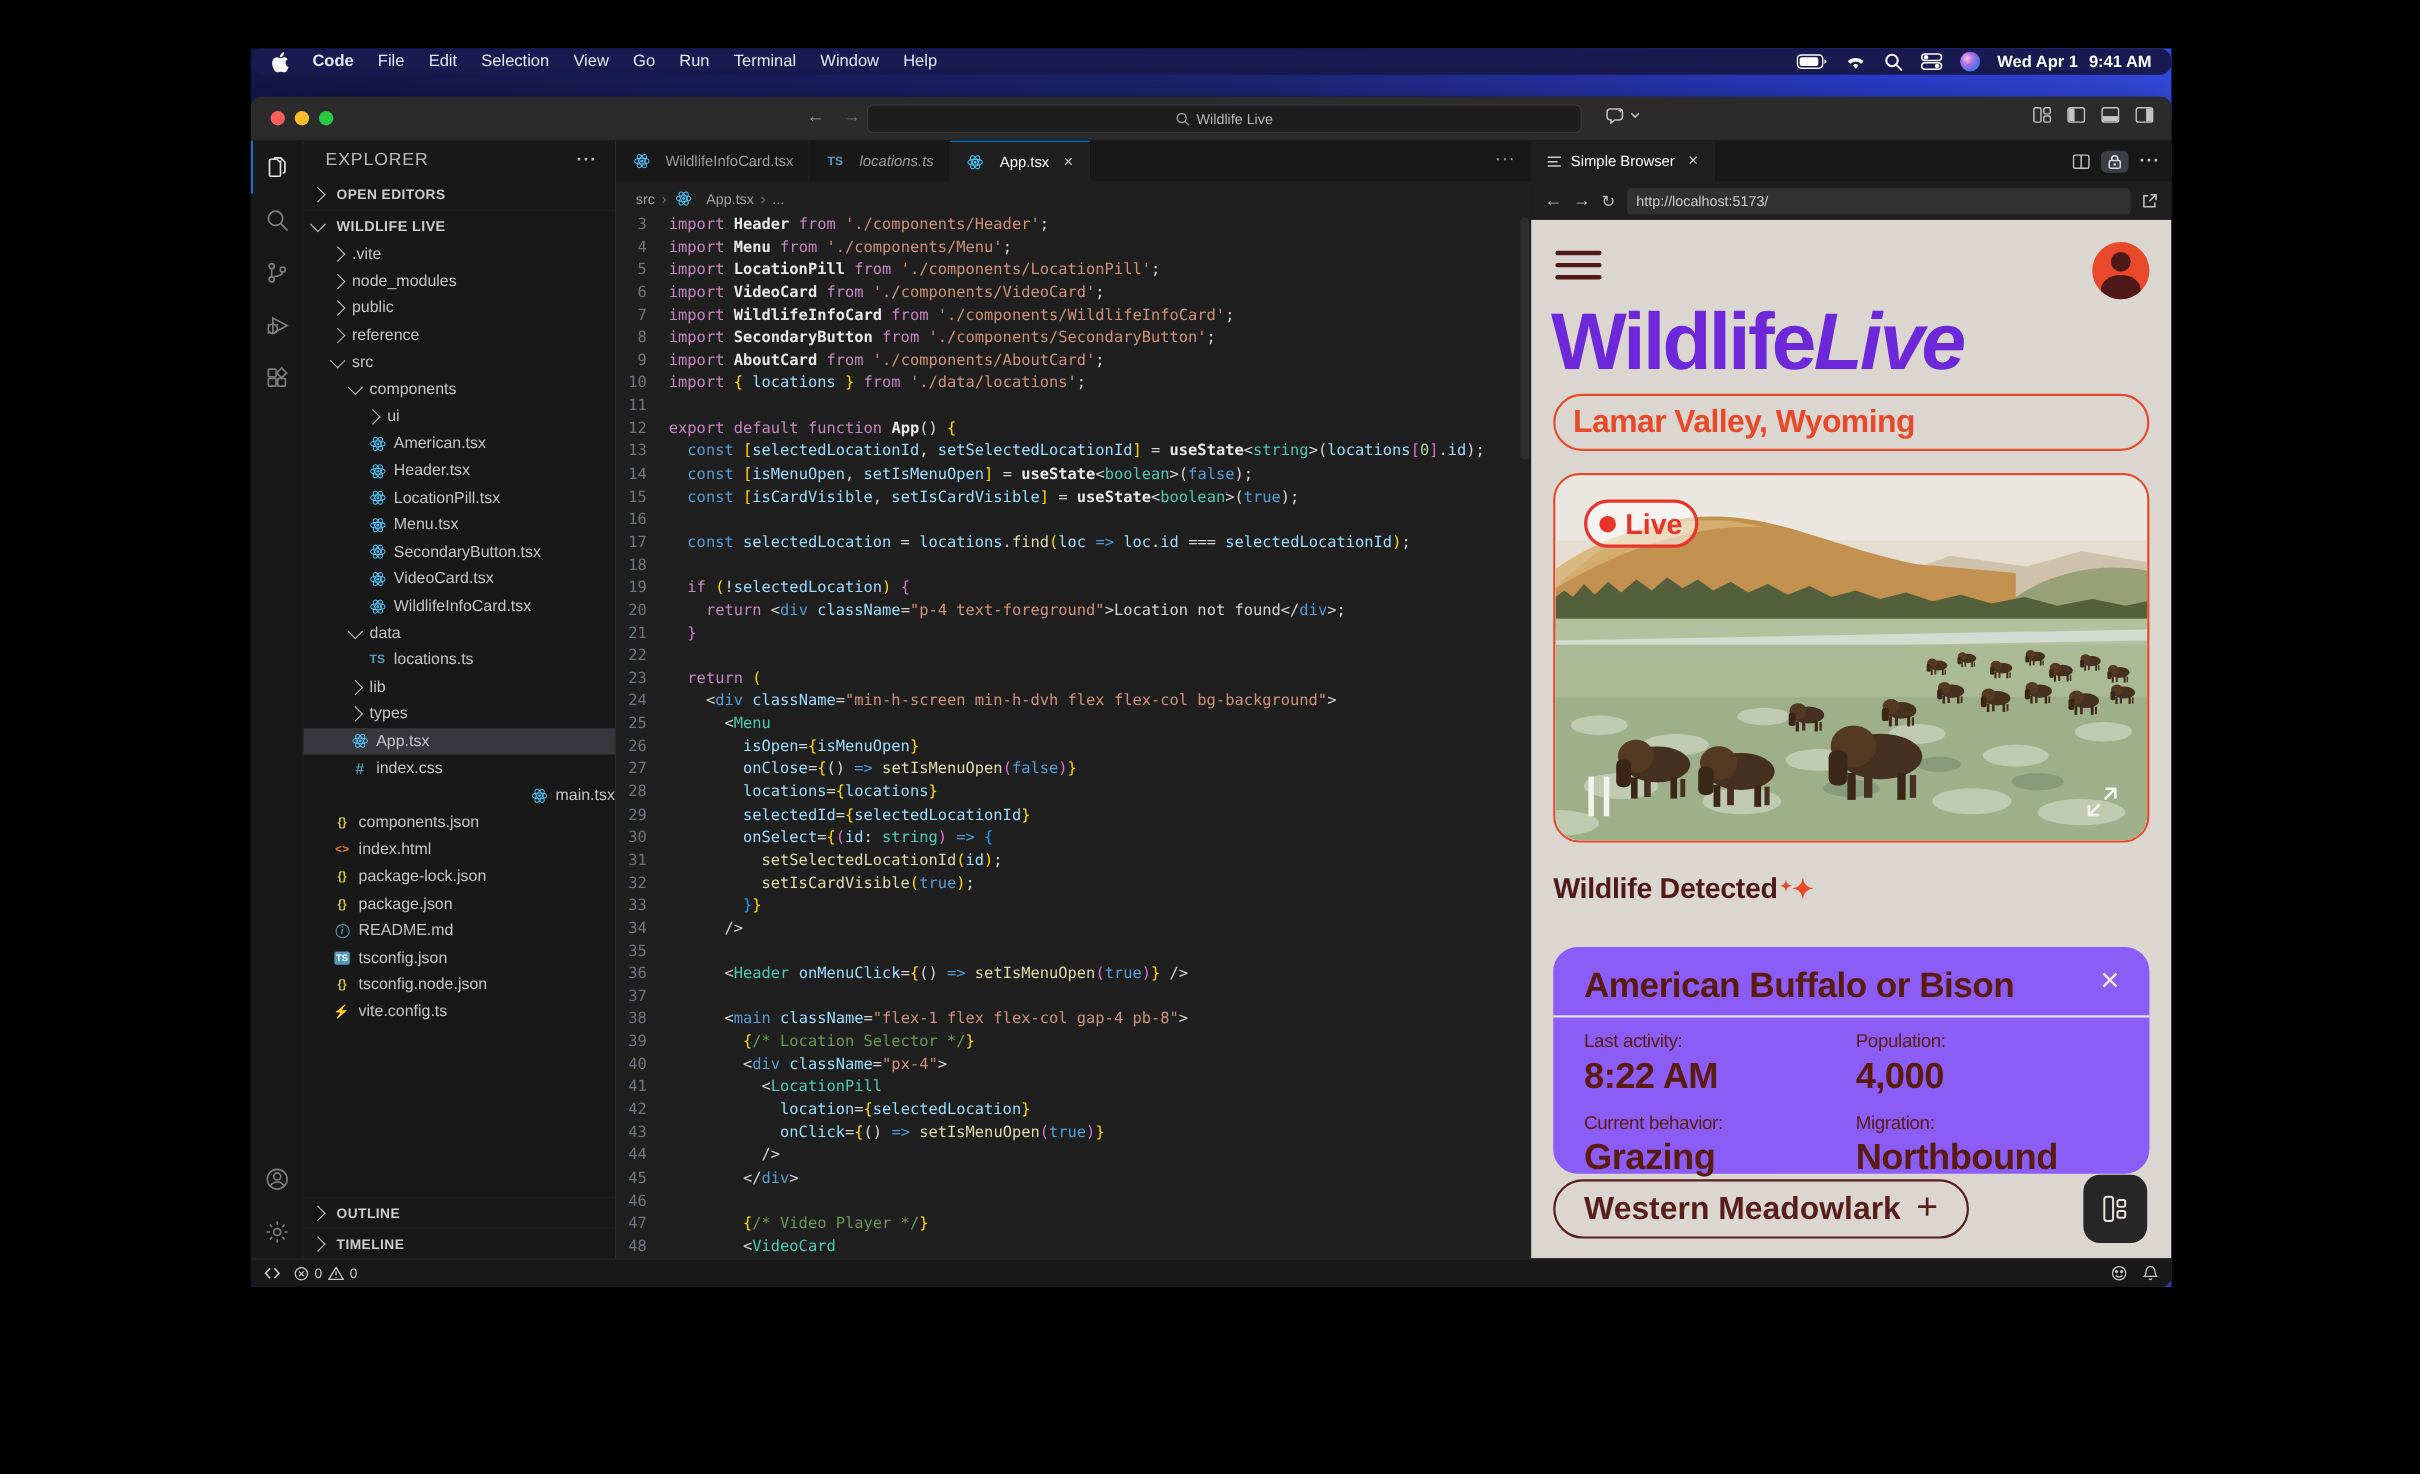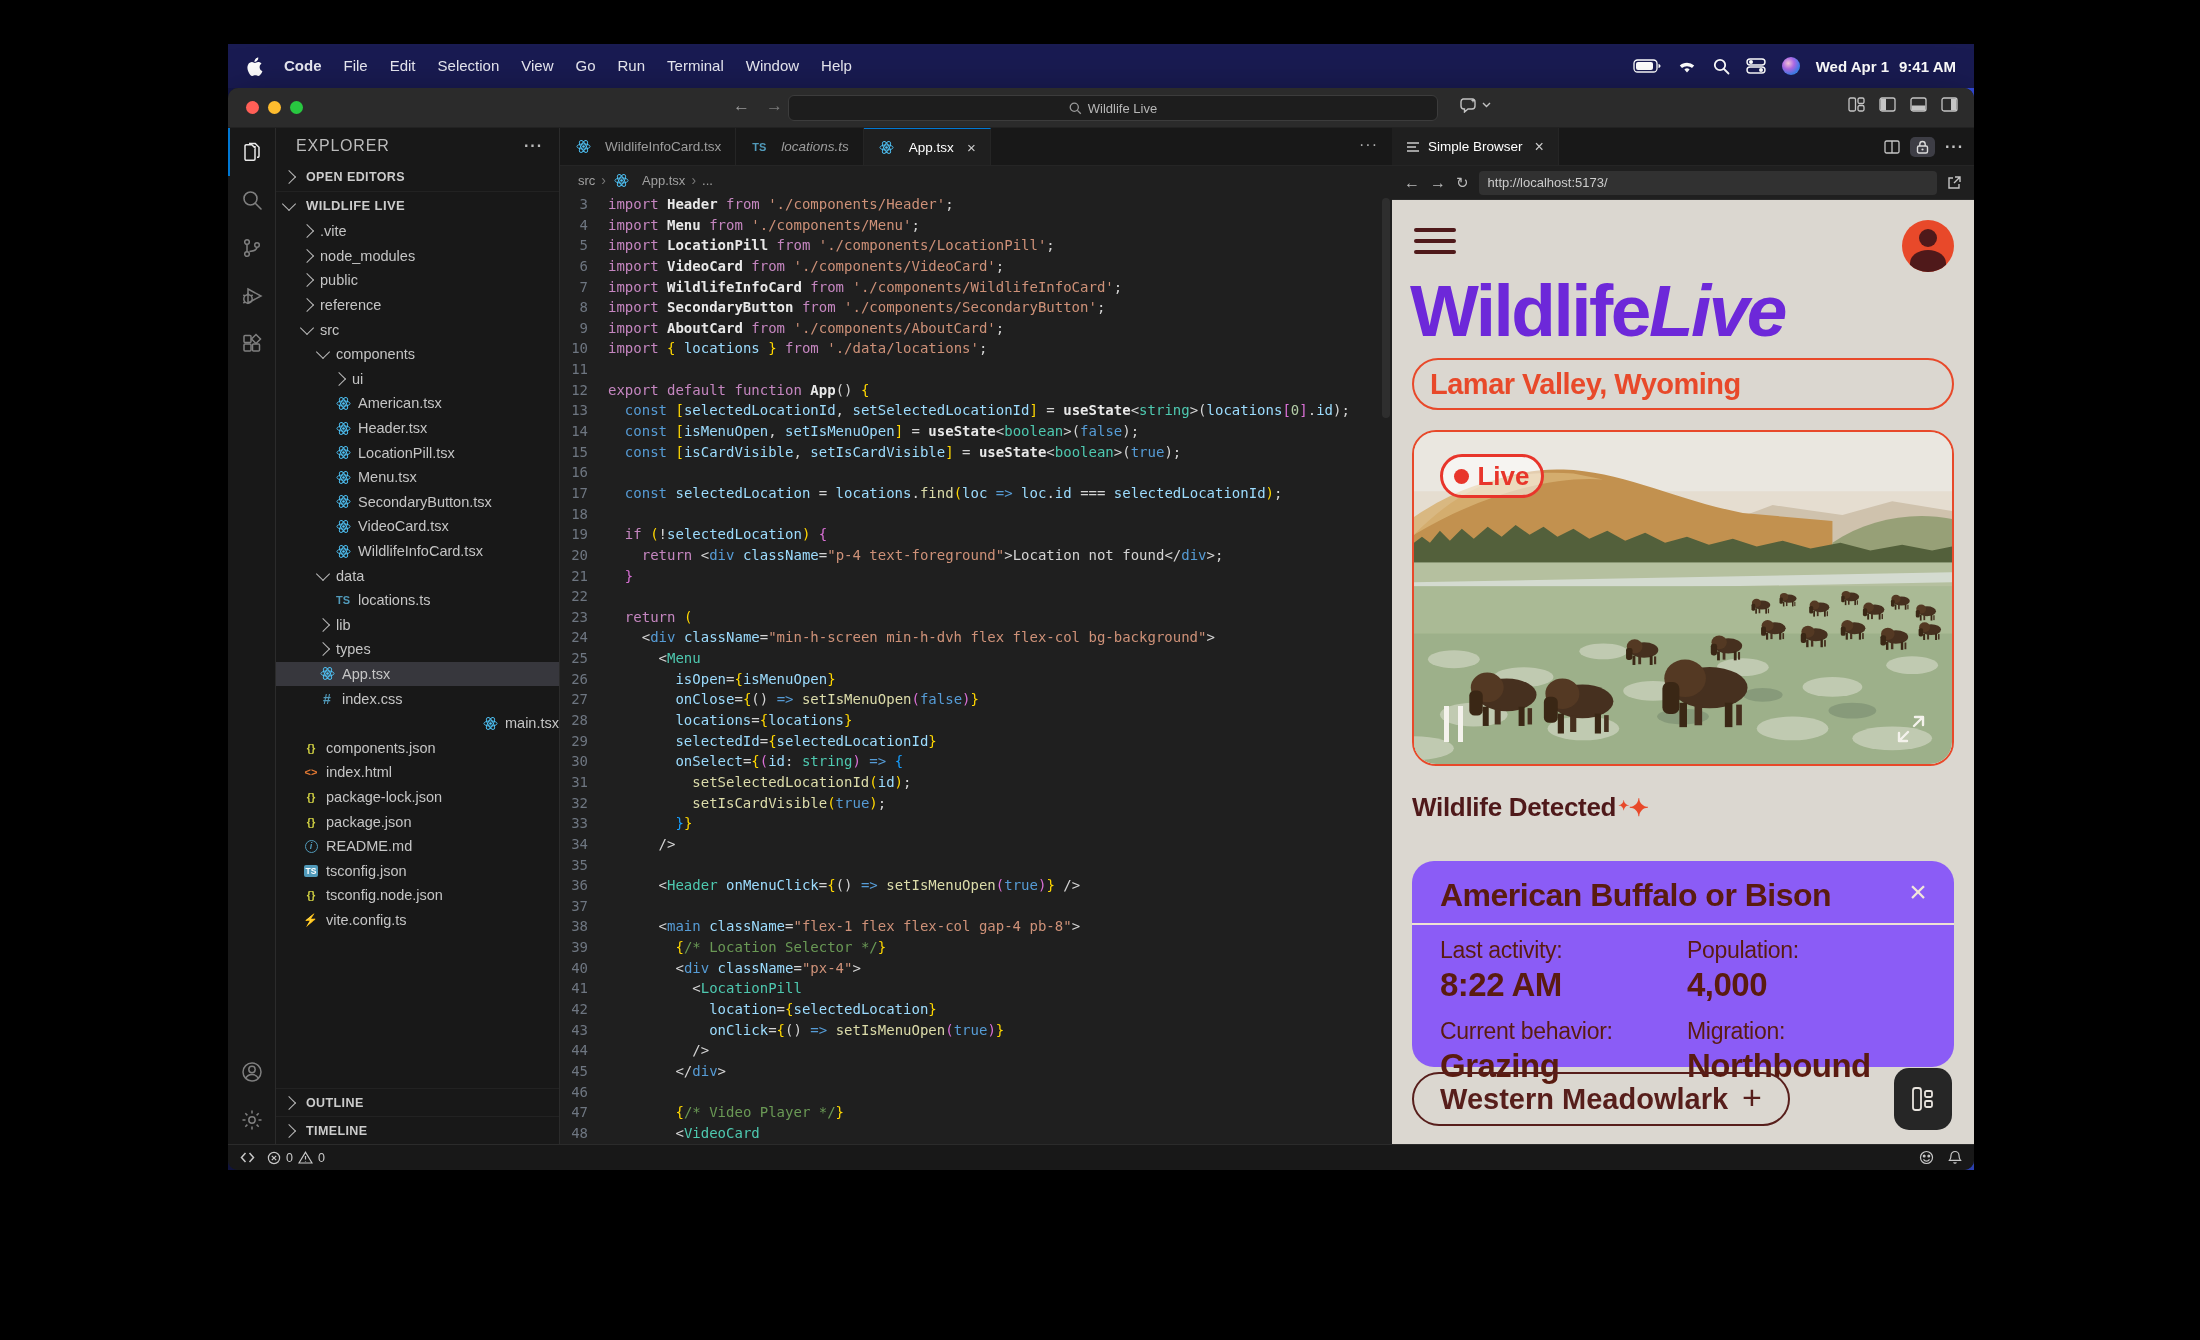--- a/index.html
+++ b/index.html
@@ -3,22 +3,22 @@
 <meta charset="utf-8">
 <style>
   * { margin:0; padding:0; box-sizing:border-box; }
   html,body { background:#000; }
   body { width:2200px; height:1340px; position:relative; font-family:"Liberation Sans", sans-serif; overflow:hidden; }
 
   .screen { position:absolute; left:228px; top:44px; width:1746px; height:1126px;
     background:linear-gradient(100deg,#141747 0%,#1d2470 45%,#2c3ed0 78%,#3a55e8 100%); }
 
   
-  .menubar { position:absolute; left:0; top:0; width:1746px; height:44px; background:#191b52;
-    display:flex; align-items:center; justify-content:space-between; padding:0 18px; }
+  .menubar { position:absolute; left:0; top:0; width:1746px; height:24px; background:#191b52;
+    display:flex; align-items:center; justify-content:space-between; padding:0 18px;border-radius:11px; }
   .mb-left { display:flex; align-items:center; }
   .mb-left .apple { margin-right:10px; display:flex; }
   .mb-item { color:#e9e9f2; font-size:15px; padding:0 11px; }
   .mb-item.first { font-weight:bold; }
   .mb-right { display:flex; align-items:center; gap:16px; color:#fff; }
   .clock { font-size:15px; font-weight:600; color:#fff; display:flex; gap:10px; }
   .siri { width:18px; height:18px; border-radius:50%;
     background:radial-gradient(circle at 35% 35%, #f7c6da 0%, #b06ae8 35%, #3e7ff0 70%, #64d6c4 100%); }
 
   
@@ -119,21 +119,21 @@
 
   .detect-h { position:absolute; left:0; top:592px; font-size:26px; font-weight:bold; color:#4f191a; letter-spacing:-.3px; }
   .sparkle { color:#e8492a; font-size:24px; margin-left:6px; }
   .sparkle small { font-size:13px; vertical-align:6px; margin-left:-4px; }
 
   .det-card { position:absolute; left:0; top:661px; width:100%; height:206px; background:#8b5cf6; border-radius:22px; color:#5a1b10; }
   .det-head { position:absolute; left:28px; top:16px; font-size:32px; font-weight:bold; letter-spacing:-.5px; }
   .det-close { position:absolute; right:22px; top:18px; width:28px; height:28px; color:#f2e7da; font-size:30px; line-height:26px; text-align:center; font-weight:300; }
   .det-div { position:absolute; left:0; top:62px; width:100%; height:2px; background:#eee2d4; }
   .det-grid { position:absolute; left:28px; right:20px; top:76px; display:grid; grid-template-columns:1fr 1fr; row-gap:14px; }
-  .det-label { font-size:23px; letter-spacing:-.3px; }
+  .det-label { font-size:17px; letter-spacing:-.3px; }
   .det-value { font-size:33px; font-weight:bold; letter-spacing:-.5px; margin-top:2px; }
 
   .add-pill { position:absolute; left:0; top:872px; width:378px; height:54px; border:2.5px solid #571e1b; border-radius:27px;
     display:flex; align-items:center; justify-content:center; gap:14px; color:#571e1b; font-size:29px; font-weight:bold; background:transparent; }
   .add-plus { font-size:34px; font-weight:400; margin-top:-3px; }
   .corner-btn { position:absolute; right:2px; top:868px; width:58px; height:62px; background:#262626; border-radius:15px;
     display:flex; align-items:center; justify-content:center; }
 
   
   .statusbar { position:absolute; left:0; top:1056px; width:100%; height:26px; background:#181818; border-top:1px solid #2b2b2b;

